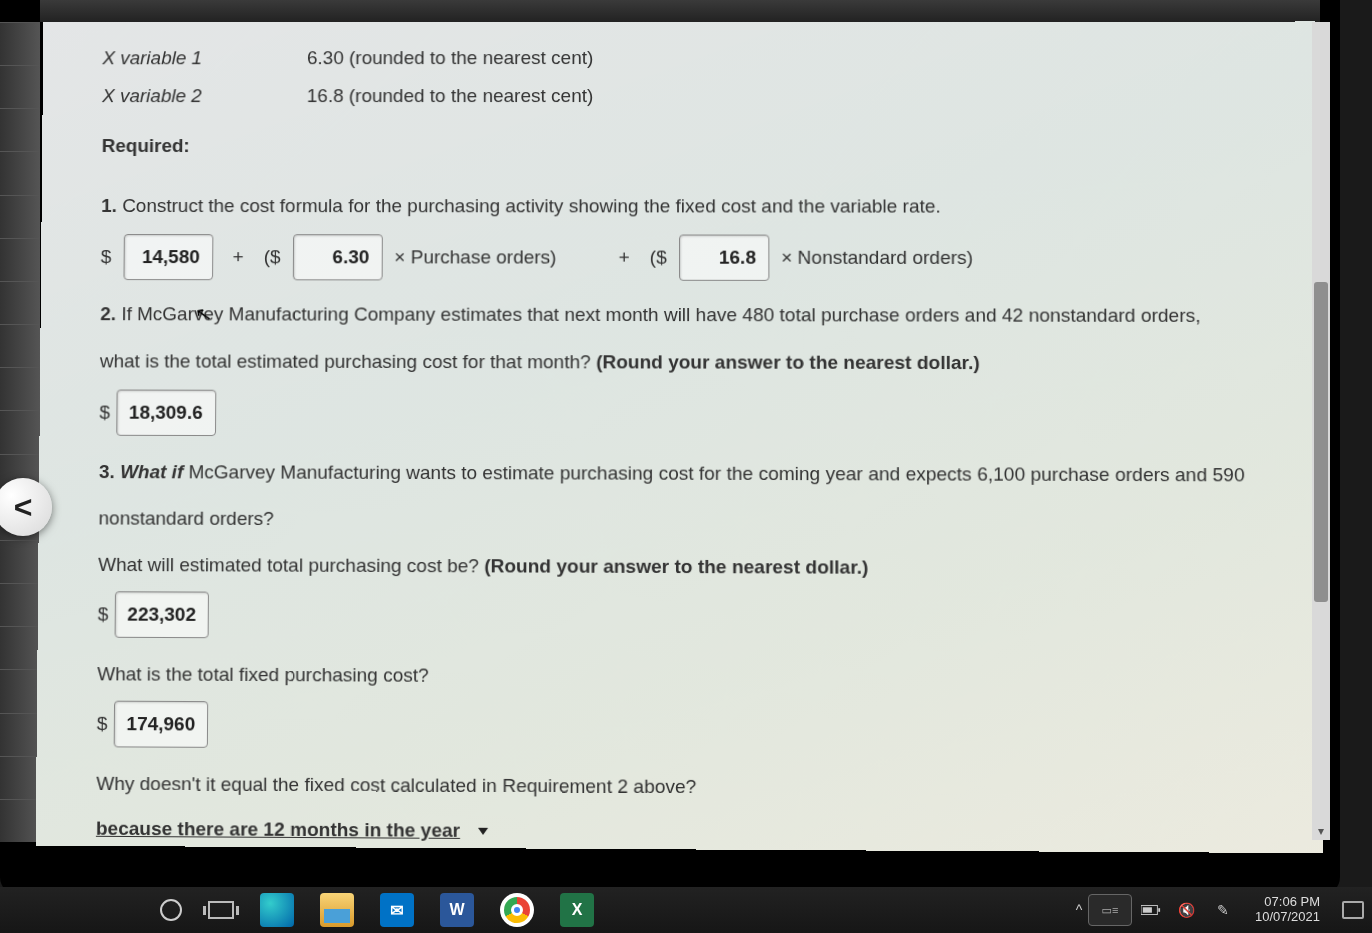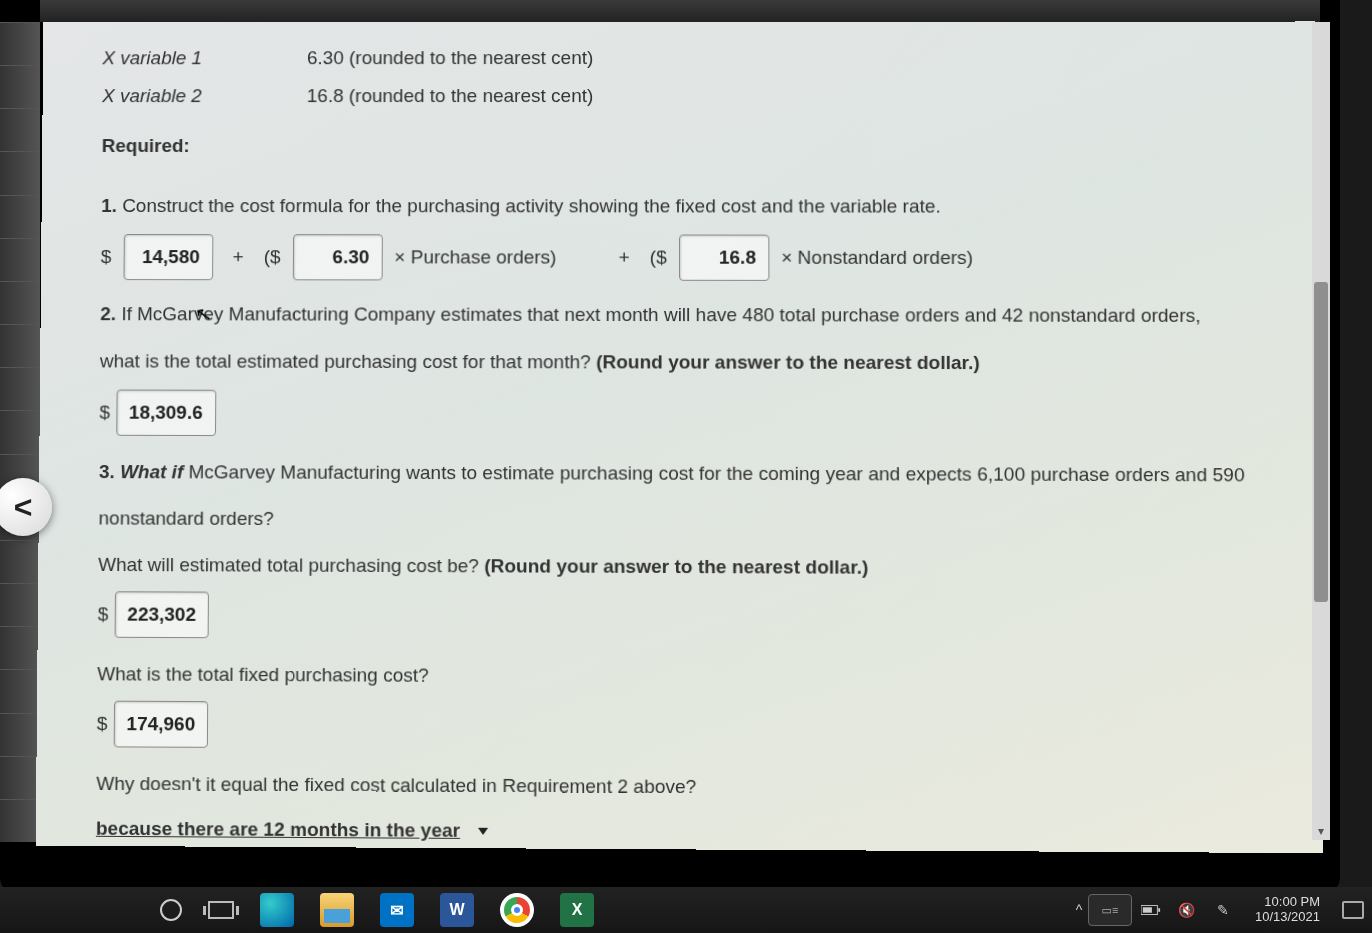--- a/index.html
+++ b/index.html
@@ -418,18 +418,18 @@
     <div class="tray-icon">
       <svg width="22" height="12" viewBox="0 0 22 12">
           <rect x="0" y="1" width="18" height="10" stroke="#ccc" fill="none"></rect>
           <rect x="19" y="4" width="2" height="4" fill="#ccc"></rect>
           <rect x="2" y="3" width="10" height="6" fill="#ccc"></rect>
         </svg>
     </div>
     <div class="tray-icon">🔇</div>
     <div class="tray-icon">✎</div>
     <div class="clock">
-      <div>10:00 PM</div>
-      <div>10/13/2021</div>
+      <div>07:06 PM</div>
+      <div>10/07/2021</div>
     </div>
     <div class="notif"></div>
   </div>
 </div>
 
 </body></html>

